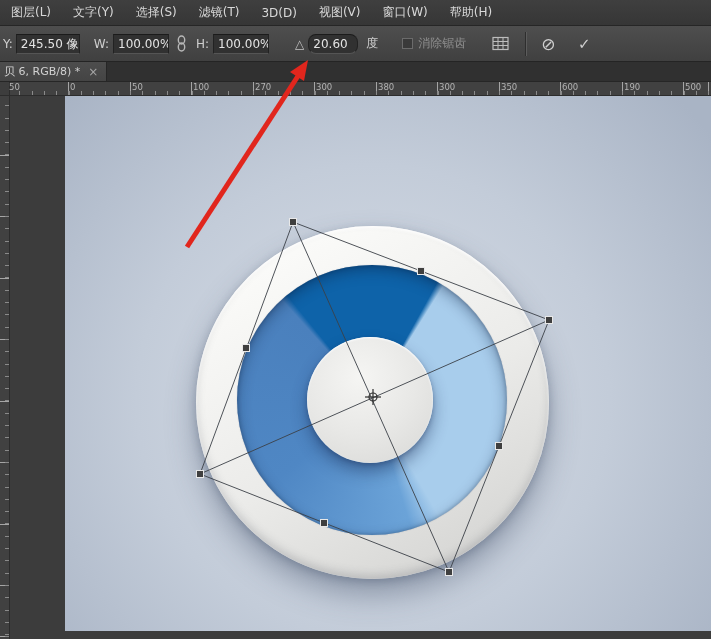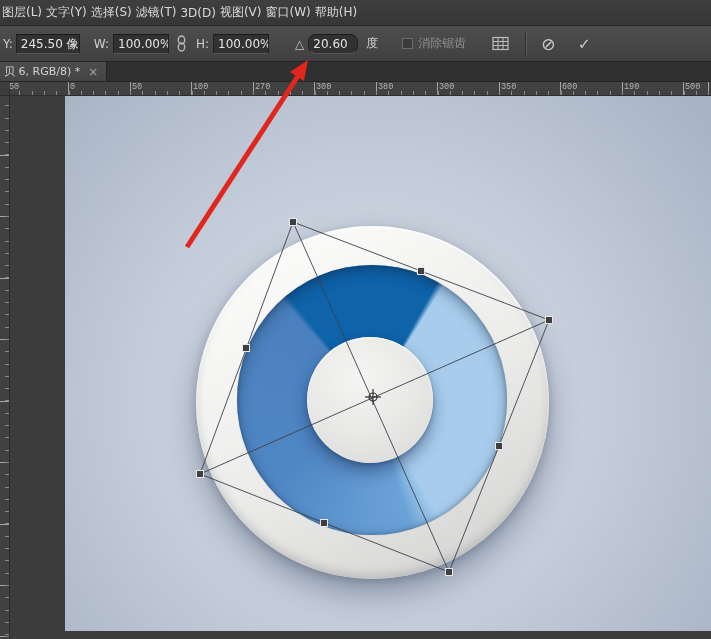--- a/index.html
+++ b/index.html
@@ -12,21 +12,21 @@
   }
 
   
   .menubar {
     position:absolute; top:0; left:0; width:711px; height:26px;
     background:linear-gradient(#3f3f3f,#363636);
     border-bottom:1px solid #262626;
     display:flex; align-items:center;
     color:#d9d9d9; font-size:12px;
   }
-  .menu-item { padding:0 2px; height:100%; display:flex; align-items:center; cursor:default; white-space:nowrap; }
+  .menu-item { padding:0 11px; height:100%; display:flex; align-items:center; cursor:default; white-space:nowrap; }
 
   
   .optionsbar {
     position:absolute; top:26px; left:0; width:711px; height:36px;
     background:linear-gradient(#4e4e4e,#404040);
     border-bottom:1px solid #242424;
     display:flex; align-items:center;
     color:#cfcfcf; font-size:12px;
   }
   .opt-label { margin-left:8px; white-space:nowrap; }
@@ -79,21 +79,21 @@
     position:absolute; top:82px; left:10px; width:701px; height:14px;
     background-color:#414141;
     background-image:
       repeating-linear-gradient(90deg,#8a8a8a 0 1px,transparent 1px 12.3px),
       repeating-linear-gradient(90deg,#a5a5a5 0 1px,transparent 1px 61.5px);
     background-size:100% 4px,100% 100%;
     background-repeat:repeat-x,repeat-x;
     background-position:left -3px bottom 0px,left -3px top 0px;
     border-bottom:1px solid #2c2c2c;
   }
-  .rn { position:absolute; top:0px; font-size:8.5px; color:#b3b3b3;font-family:Liberation Mono, monospace; }
+  .rn { position:absolute; top:0px; font-size:8.5px; color:#b3b3b3; }
   .v-ruler {
     position:absolute; top:96px; left:0; width:10px; height:543px;
     background-color:#414141;
     background-image:
       repeating-linear-gradient(180deg,#8a8a8a 0 1px,transparent 1px 12.3px),
       repeating-linear-gradient(180deg,#a5a5a5 0 1px,transparent 1px 61.5px);
     background-size:4px 100%,100% 100%;
     background-repeat:repeat-y,repeat-y;
     background-position:right 0px top -3px,left 0px top -3px;
     border-right:1px solid #2c2c2c;

